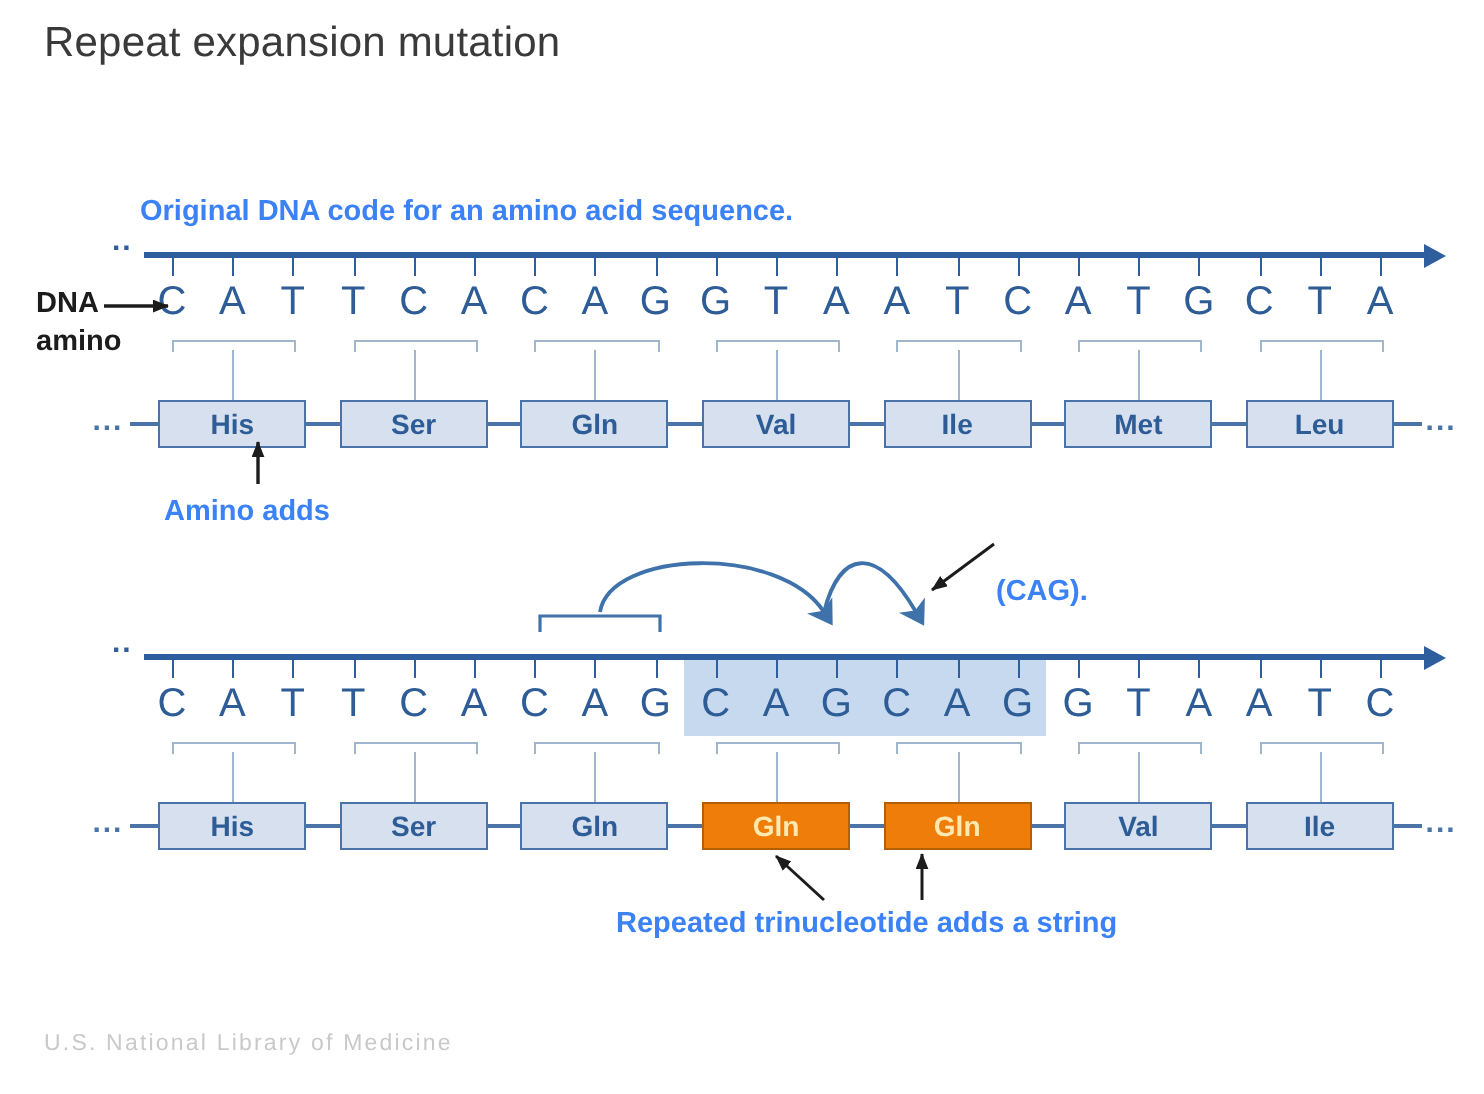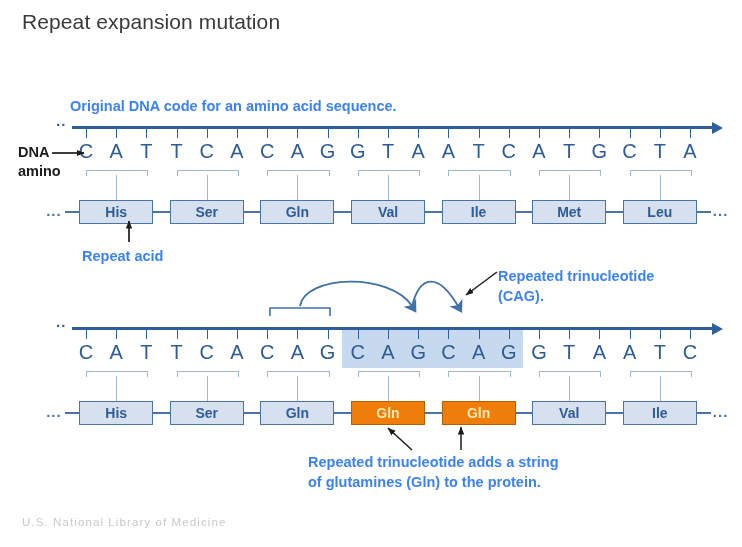--- a/index.html
+++ b/index.html
@@ -248,24 +248,24 @@
       <div class="aa-link" style="left:515.6px; width:16.600000000000023px; top:85px;"></div>
       <div class="aa" style="left:532.2px; top:74px; width:74px;">Met</div>
       <div class="aa-link" style="left:606.2px; width:16.59999999999991px; top:85px;"></div>
       <div class="aa" style="left:622.8px; top:74px; width:74px;">Leu</div>
       <div class="aa-link" style="left:65.2px; width:14px; top:85px;"></div>
       <div class="aa-dots" style="left:46.2px; top:76px;">...</div>
       <div class="aa-link" style="left:696.8px; width:14px; top:85px;"></div>
       <div class="aa-dots" style="left:712.8px; top:76px;">...</div>
     </div>
 
-  <div class="caption" style="left:82px; top:246px;">Repeat acid</div>
+  <div class="caption" style="left:82px; top:246px;">Amino adds</div>
 
   <div class="caption" style="left:498px; top:266px;">
-    <span>Repeated trinucleotide</span><br>
+    <br>
     <span>(CAG).</span>
   </div>
 
   <div class="seqblock" id="seq-mutated" style="left:0px; top:327px;">
       <div class="axis-dots" style="left:56px;">..</div>
       <div class="axis" style="left:72px; width:640px;"></div>
       <div class="axis-head" style="left:712px;"></div>
       <div class="hl" style="left:341.7px; width:90.6px; height:38px;"></div>
       <div class="hl" style="left:432.29999999999995px; width:90.6px; height:38px;"></div>
       <div class="tick" style="left:86px;"></div>
@@ -338,21 +338,20 @@
       <div class="aa-link" style="left:606.2px; width:16.59999999999991px; top:85px;"></div>
       <div class="aa" style="left:622.8px; top:74px; width:74px;">Ile</div>
       <div class="aa-link" style="left:65.2px; width:14px; top:85px;"></div>
       <div class="aa-dots" style="left:46.2px; top:76px;">...</div>
       <div class="aa-link" style="left:696.8px; width:14px; top:85px;"></div>
       <div class="aa-dots" style="left:712.8px; top:76px;">...</div>
     </div>
 
   <div class="caption" style="left:308px; top:452px;">
     <span>Repeated trinucleotide adds a string</span><br>
-    <span>of glutamines (Gln) to the  protein.</span>
   </div>
 
   <svg class="overlay" viewBox="0 0 742 547">
     <defs>
       <marker id="blkhead" markerWidth="9" markerHeight="9" refX="7.5" refY="3.2" orient="auto" markerUnits="userSpaceOnUse">
         <path d="M0,0 L8,3.2 L0,6.4 z" fill="#1c1c1c"></path>
       </marker>
       <marker id="bluehead" markerWidth="16" markerHeight="16" refX="4" refY="8" orient="auto" markerUnits="userSpaceOnUse">
         <path d="M0,0.5 L12,8 L0,15.5 L3.2,8 z" fill="#3f72ab"></path>
       </marker>

